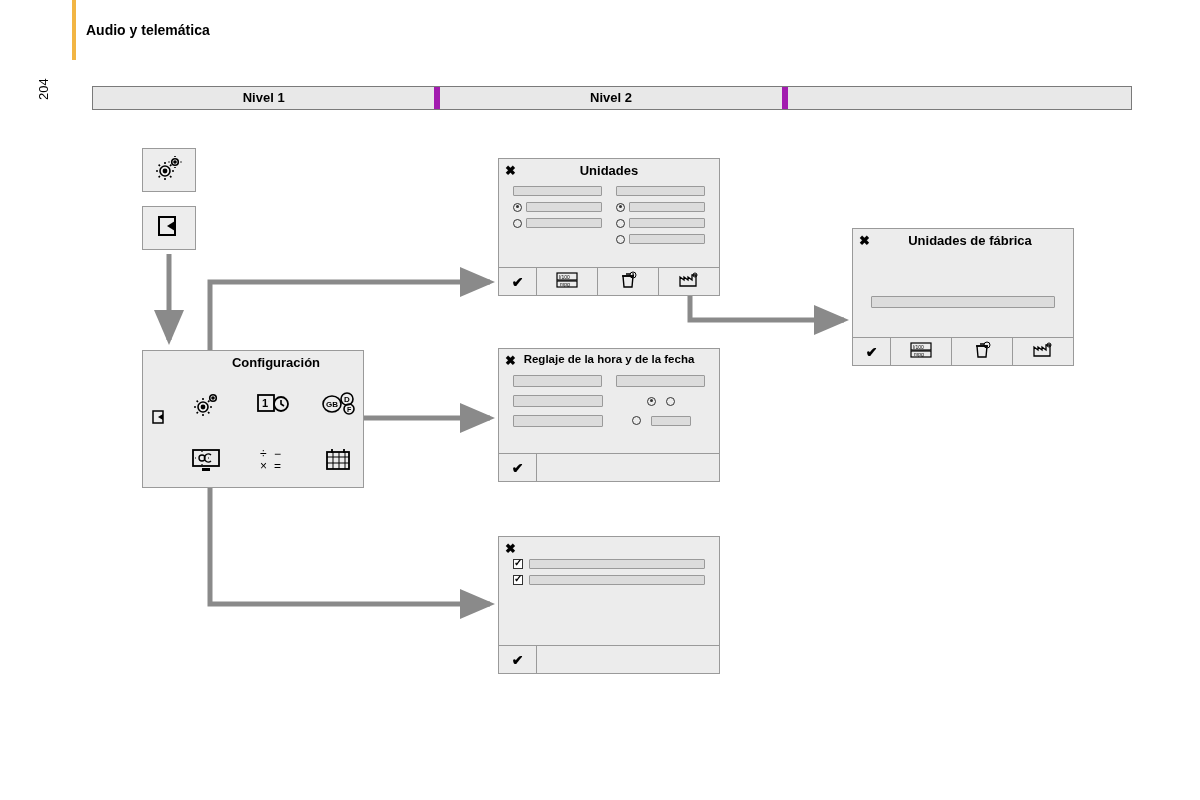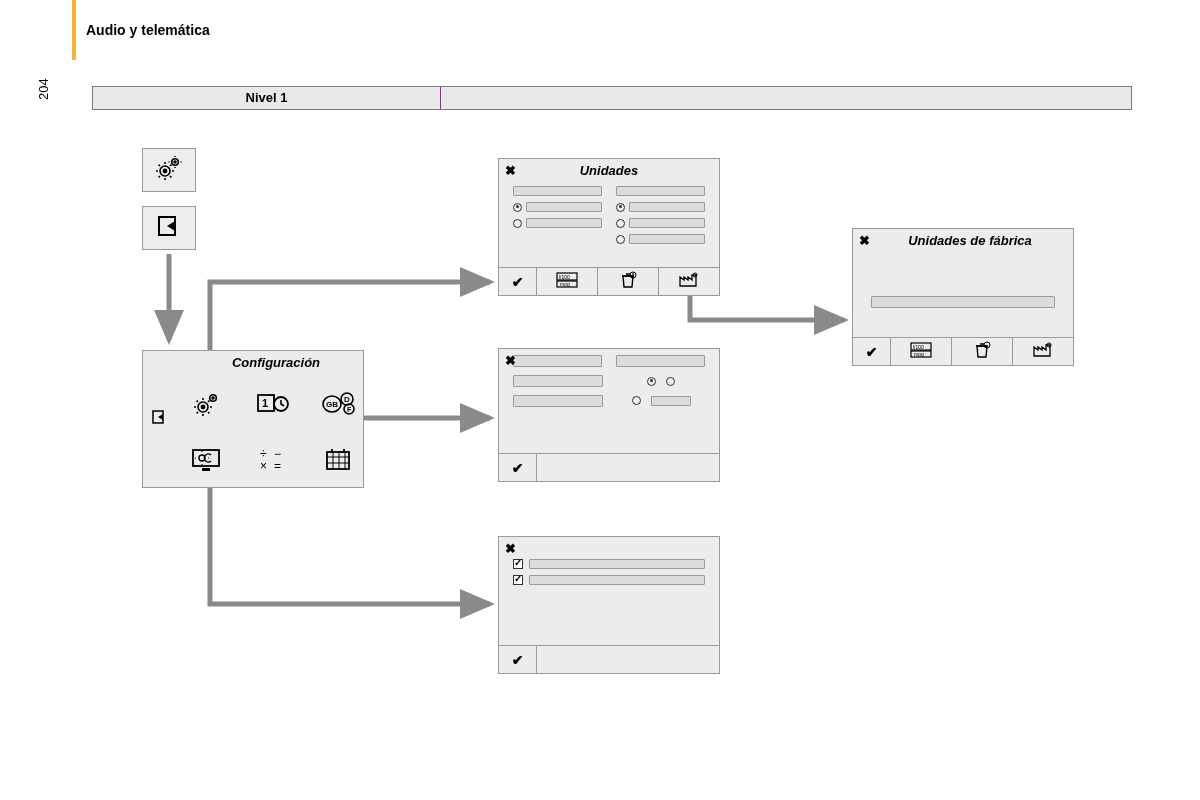--- a/index.html
+++ b/index.html
@@ -38,21 +38,21 @@
     position: absolute;
     left: 92px;
     top: 86px;
     width: 1040px;
     height: 24px;
     display: flex;
     border: 1px solid #7a7a7a;
     background: #e8e8e8;
   }
   .level-cell {
-    border-right: 1px solid #a21caf;
+    border-right: 6px solid #a21caf;
     font-weight: bold;
     font-size: 13px;
     text-align: center;
     line-height: 22px;
   }
   .level-cell:last-child { border-right: none; }
 
   
   .small-btn {
     position: absolute;
@@ -69,21 +69,20 @@
   .panel {
     position: absolute;
     background: #ececec;
     border: 1px solid #9a9a9a;
   }
   .panel-title {
     font-weight: bold;
     font-size: 13px;
     text-align: center;
     padding: 4px 0;
-    font-style: italic;
   }
   .panel-close {
     position: absolute;
     left: 6px;
     top: 4px;
     font-weight: bold;
     font-size: 13px;
     cursor: pointer;
   }
   .panel-footer {
@@ -156,20 +155,21 @@
 </style>
 </head>
 <body>
 
 <div class="orange-bar"></div>
 <div class="section-title">Audio y telemática</div>
 <div class="page-num">204</div>
 
 <div class="level-row">
   <div class="level-cell" style="width:348px">Nivel 1</div>
+  <div class="level-cell" style="width:348px">Nivel 2</div>
   <div class="level-cell" style="width:344px"></div>
 </div>
 
 <div class="small-btn" style="left:142px; top:148px;">
   <span>
     <svg width="30" height="26" viewBox="0 0 30 26">
       <g fill="none" stroke="#000" stroke-width="1.6">
         <circle cx="11" cy="16" r="5"></circle>
           <circle cx="11" cy="16" r="1.6" fill="#000"></circle>
         <path d="M11 9v-2M11 25v-2M4 16h-2M20 16h-2M6 11l-1.4-1.4M16 21l1.4 1.4M6 21l-1.4 1.4M16 11l1.4-1.4"></path>
@@ -326,20 +326,21 @@
       <span><svg width="22" height="16" viewBox="0 0 22 16">
             <path d="M2 14V5l4 3V5l4 3V5l4 3V3h4v11z" fill="none" stroke="#000" stroke-width="1.3"></path>
             <circle cx="17" cy="3" r="2" fill="none" stroke="#000" stroke-width="1"></circle>
           </svg></span>
     </div>
   </div>
 </div>
 
 <div class="panel" style="left:498px; top:348px; width:222px; height:134px;">
   <span class="panel-close">✖</span>
+  <div class="panel-title" style="font-size:11.5px;">Reglaje de la hora y de la fecha</div>
   <div style="padding:6px 14px 0 14px;">
     <div style="display:flex; gap:14px; margin-bottom:8px;">
       <div class="field" style="flex:1; height:12px"></div>
         <div class="field" style="flex:1; height:12px"></div>
     </div>
     <div style="display:flex; gap:14px; margin-bottom:8px; align-items:center;">
       <div class="field" style="flex:1; height:12px"></div>
       <div style="flex:1; display:flex; gap:10px; justify-content:center;">
           <span class="radio sel"></span>
           <span class="radio"></span>

